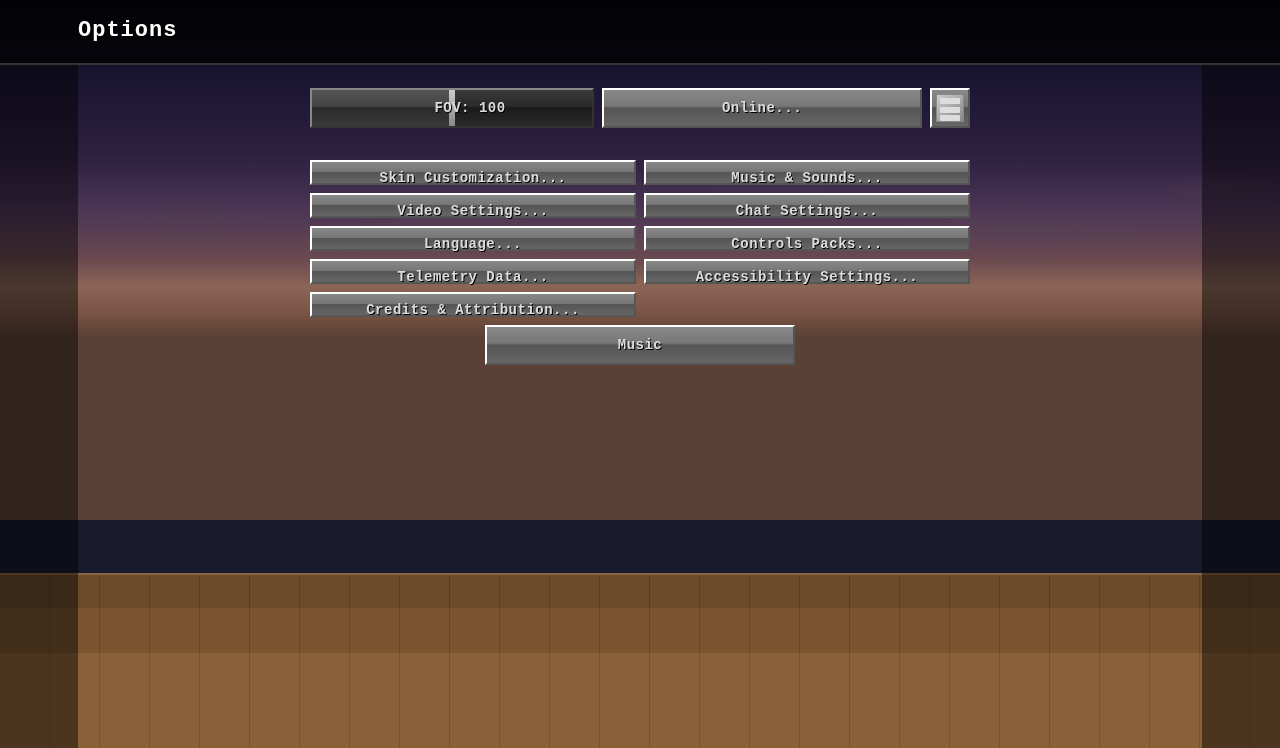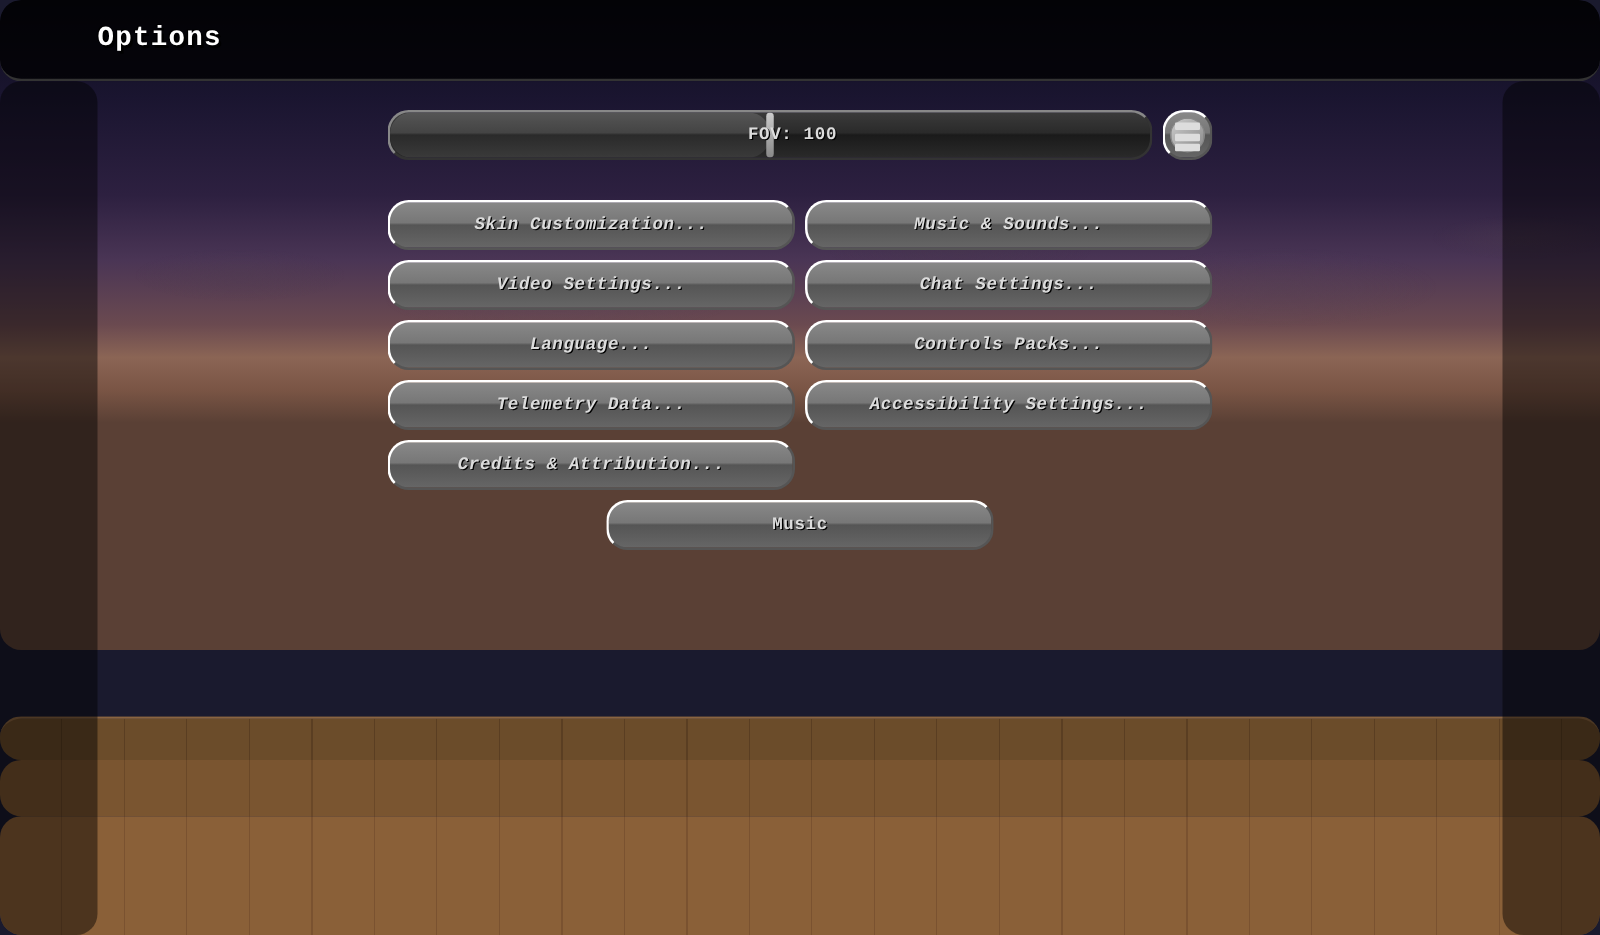--- a/index.html
+++ b/index.html
@@ -1,15 +1,15 @@
 <!DOCTYPE html>
 <html><head>
   <meta charset="utf-8">
   <style>
-    * { margin: 0; padding: 0; box-sizing: border-box; border-radius: 17px; }
+    * { margin: 0; padding: 0; box-sizing: border-box; }
 
     body {
       width: 1280px;
       height: 748px;
       overflow: hidden;
       font-family: 'Courier New', Courier, monospace;
       position: relative;
       background: #1a1a2e;
     }
 
@@ -238,22 +238,21 @@
     .btn-grid {
       display: grid;
       grid-template-columns: 1fr 1fr;
       gap: 8px;
       width: 100%;
       margin-top: 20px;
     }
 
     .btn-full {
       width: 100%;
-      height: 40px;
-      font-style: italic;
+      height: 25px;
     }
 
     .btn-full-span {
       grid-column: span 2;
       justify-self: center;
       width: 310px;
       height: 40px;
     }
 
     
@@ -312,20 +311,21 @@
     <div class="fov-row">
 
       <div class="fov-slider-container">
         <div class="fov-slider-btn">
           <div class="fov-slider-fill"></div>
           <div class="fov-slider-handle"></div>
           <span class="fov-label">FOV: 100</span>
         </div>
       </div>
 
+      <button class="mc-button online-btn" style="flex:1; height:40px;">Online...</button>
 
       <button class="mc-button icon-btn">
         <div class="server-icon"></div>
       </button>
 
     </div>
 
     <div class="btn-grid">
 
       <button class="mc-button btn-full">Skin Customization...</button>

